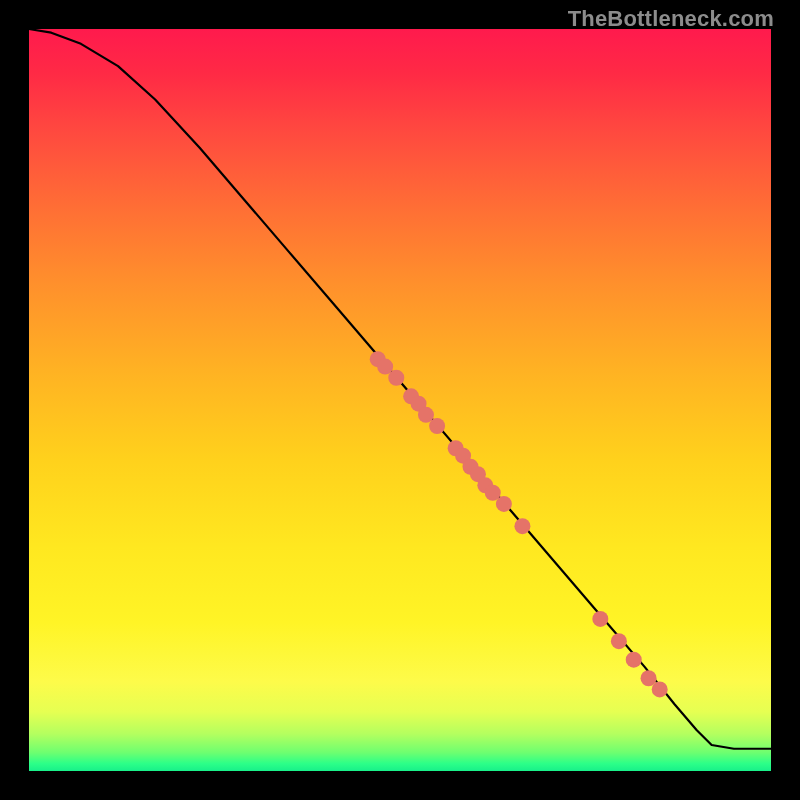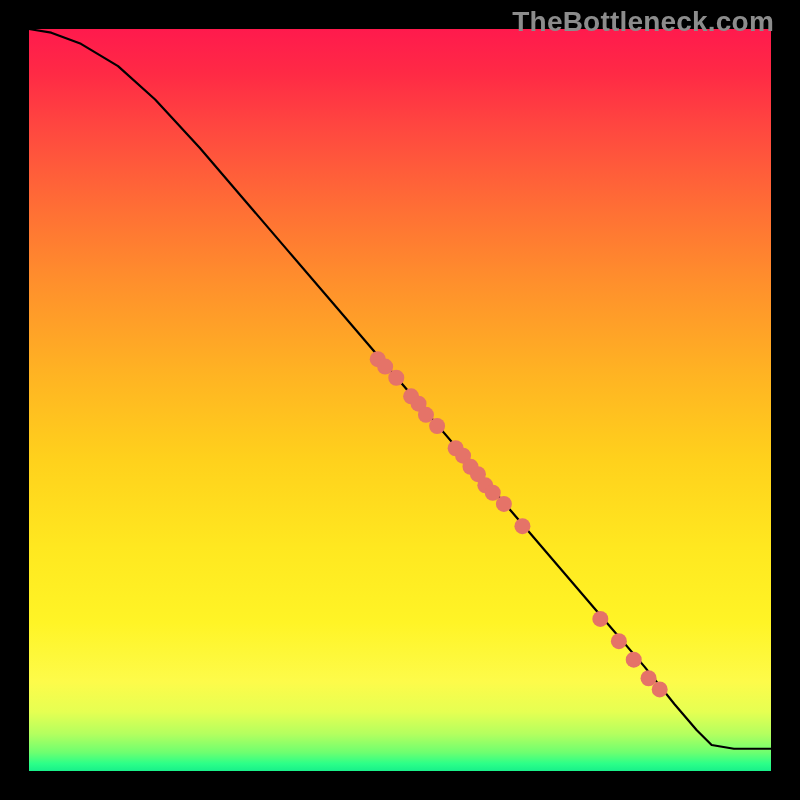--- a/index.html
+++ b/index.html
@@ -40,21 +40,21 @@
       #6eff70 97.5%,
       #2cff88 99%,
       #18f08a 100%
     );
   }
   .attrib {
     position: absolute;
     top: 6px;
     right: 26px;
     font-family: Arial, Helvetica, sans-serif;
-    font-size: 28px;
+    font-size: 22px;
     font-weight: 700;
     color: #8c8c8c;
     letter-spacing: 0.2px;
     pointer-events: none;
     user-select: none;
     text-align: center;
   }
   svg.overlay {
     position: absolute;
     left: 0;

